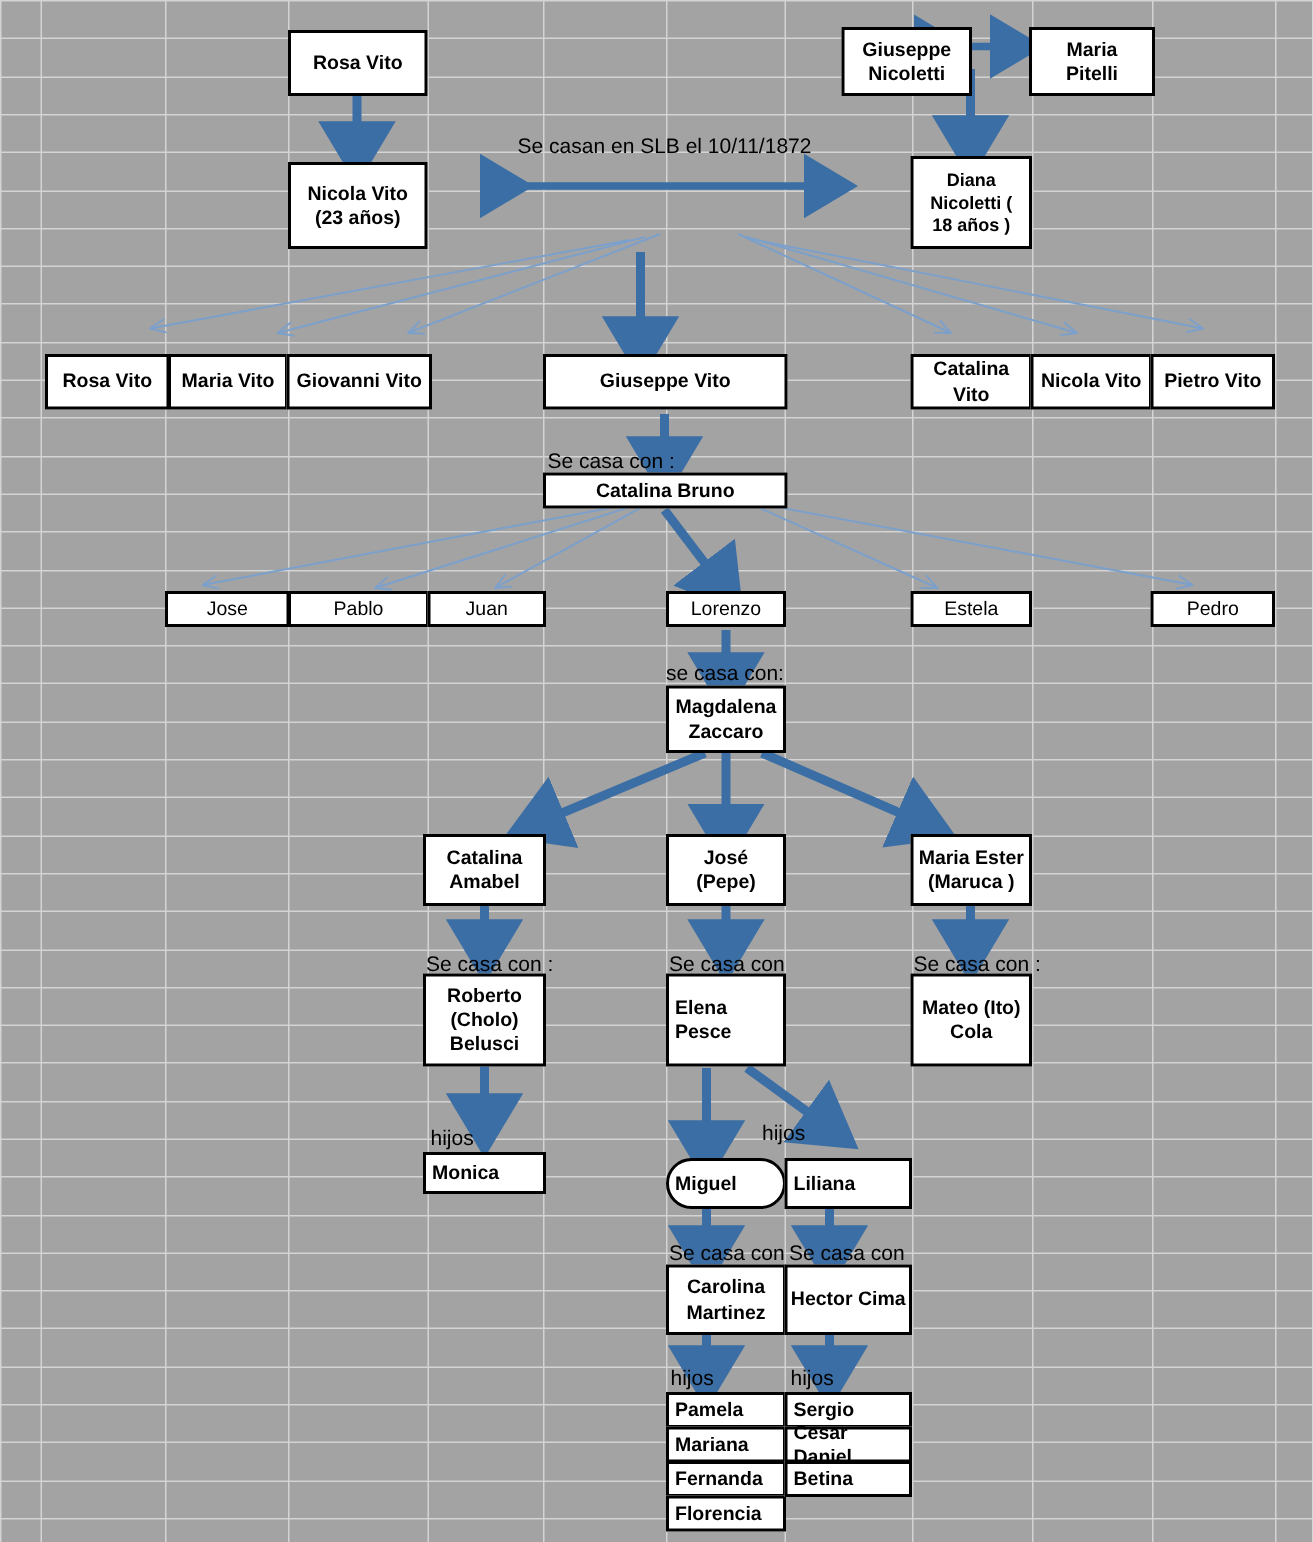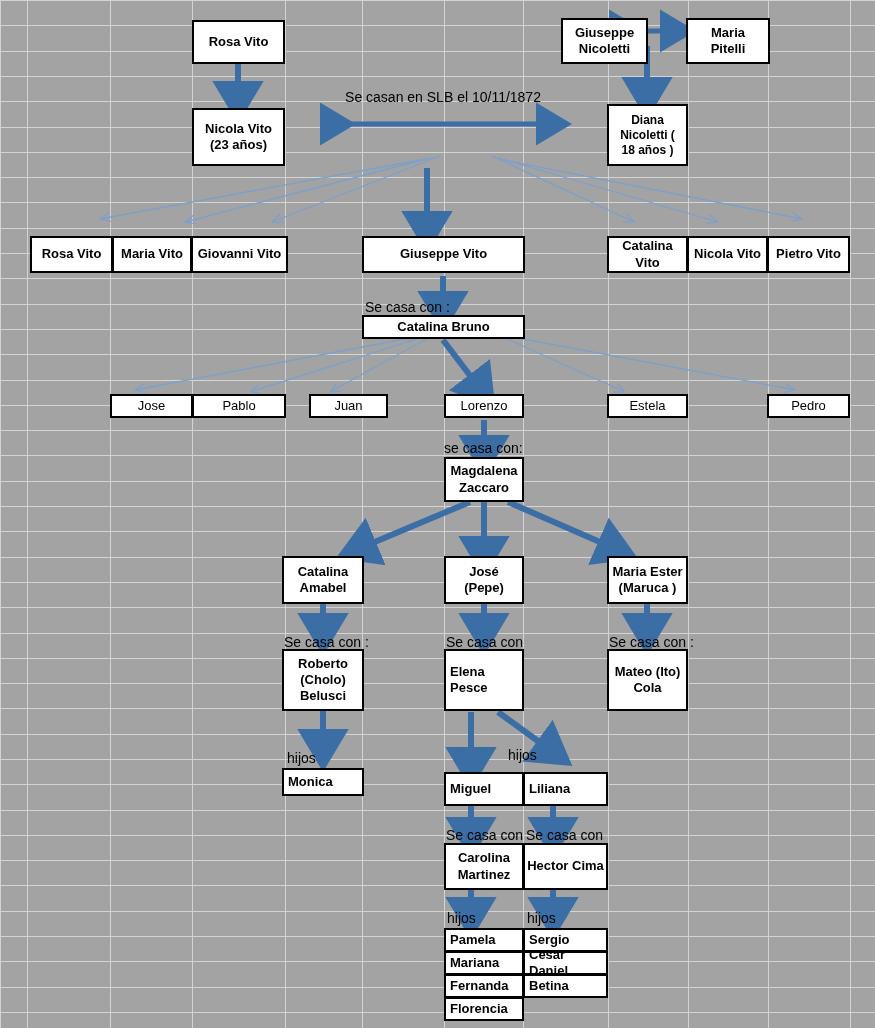--- a/index.html
+++ b/index.html
@@ -252,21 +252,21 @@
   </div>
 
   <div class="node plain" style="left:110px;top:394px;width:83px;height:24px;">
     <span>Jose</span>
   </div>
 
   <div class="node plain" style="left:192px;top:394px;width:94px;height:24px;">
     <span>Pablo</span>
   </div>
 
-  <div class="node plain" style="left:285px;top:394px;width:79px;height:24px;margin-left:24px;">
+  <div class="node plain" style="left:285px;top:394px;width:79px;height:24px;">
     <span>Juan</span>
   </div>
 
   <div class="node plain" style="left:444px;top:394px;width:80px;height:24px;">
     <span>Lorenzo</span>
   </div>
 
   <div class="node plain" style="left:607px;top:394px;width:81px;height:24px;">
     <span>Estela</span>
   </div>
@@ -311,21 +311,21 @@
   </div>
 
   <div class="lbl" style="left:446px;top:635px;">Se casa con</div>
 
   <div class="node lft" style="left:444px;top:649px;width:80px;height:62px;">
     <span>Elena Pesce</span>
   </div>
 
   <div class="lbl" style="left:508px;top:748px;">hijos</div>
 
-  <div class="node lft" style="left:444px;top:772px;width:80px;height:34px;">
+  <div class="node lft" style="left:444px;top:772px;width:80px;height:34px;border-radius:17px;">
     <span>Miguel</span>
   </div>
 
   <div class="node lft" style="left:523px;top:772px;width:85px;height:34px;">
     <span>Liliana</span>
   </div>
 
   <div class="lbl" style="left:609px;top:635px;">Se casa con :</div>
 
   <div class="node two" style="left:607px;top:649px;width:81px;height:62px;">

